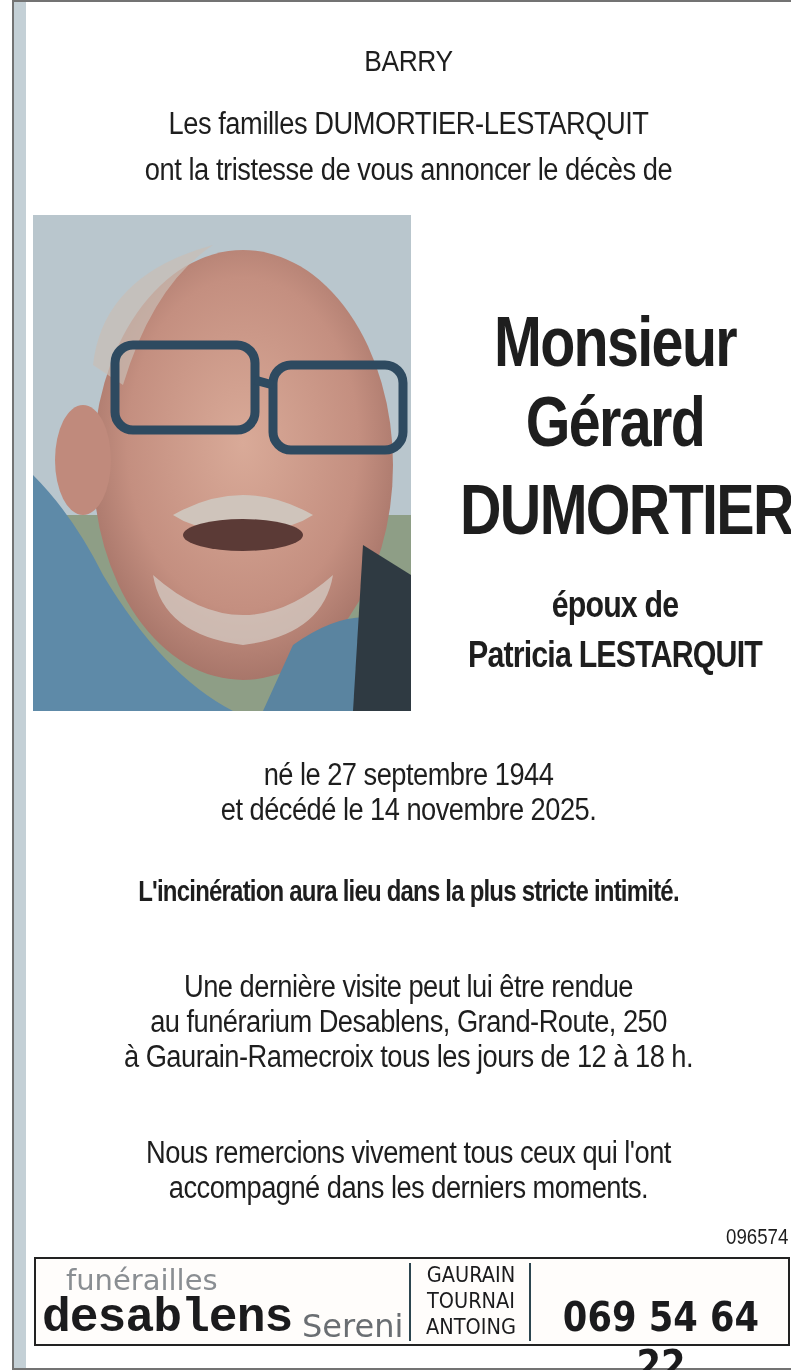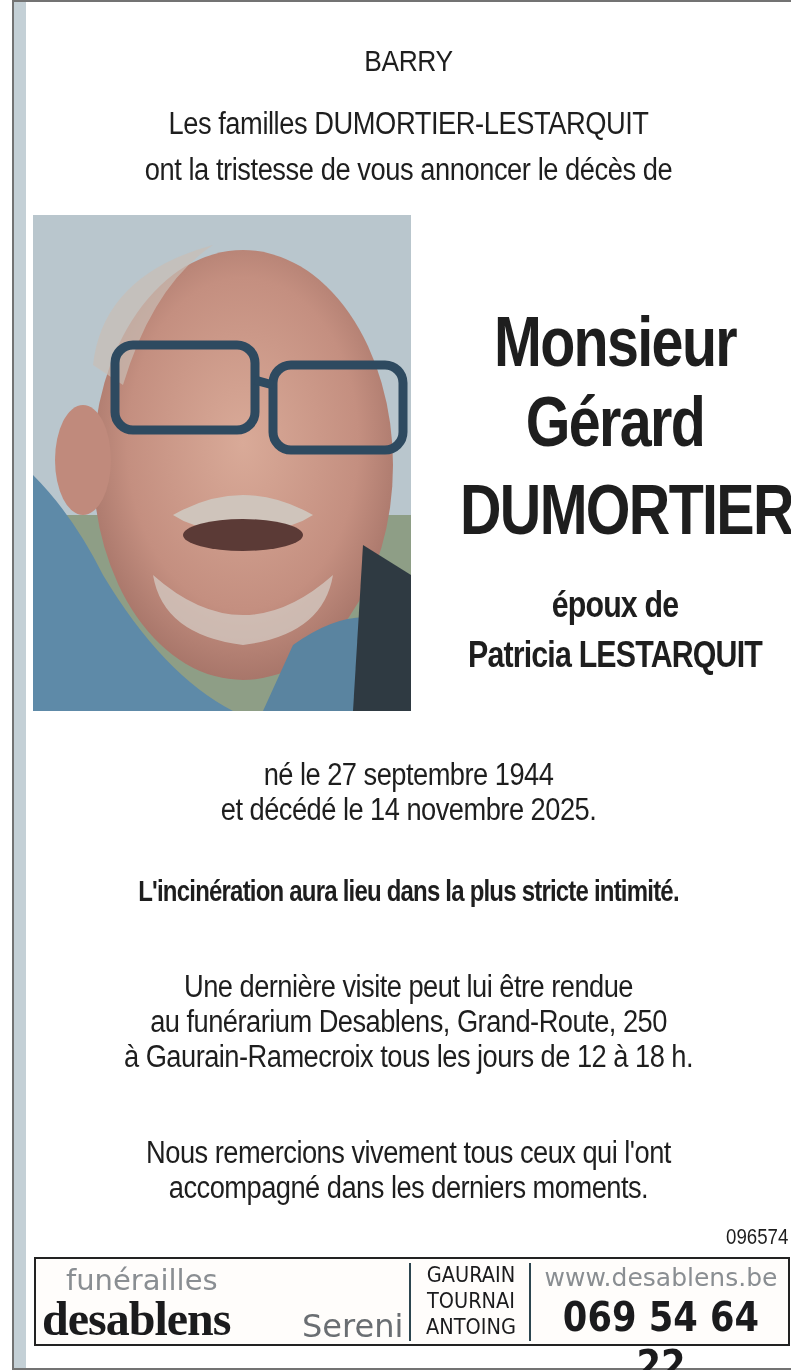--- a/index.html
+++ b/index.html
@@ -55,21 +55,21 @@
     .banner {
       position: absolute; left: 8px; top: 1255px; width: 756px; height: 89px;
       box-sizing: border-box; border: 2px solid #222; background: #fffdfb;
     }
     .logo-funerailles {
       position: absolute; left: 30px; top: 4px; font-size: 29px; color: #8a8e92;
       font-family: "DejaVu Sans", sans-serif; letter-spacing: 0px;
     }
     .logo-desablens {
       position: absolute; left: 6px; top: 32px; font-size: 48px; font-weight: bold; color: #1b1b1d;
-      font-family: Liberation Serif, serif; letter-spacing: -1px;
+      font-family: Liberation Mono, monospace; letter-spacing: -1px;
     }
     .logo-sereni {
       position: absolute; left: 266px; top: 48px; font-size: 32px; color: #6a6e72;
       font-family: "DejaVu Sans", sans-serif;
     }
     .divider { position: absolute; top: 4px; width: 2px; height: 78px; background: #2d4650; }
     .d1 { left: 373px; }
     .d2 { left: 493px; }
     .towns {
       position: absolute; left: 380px; top: 3px; width: 110px; text-align: center;
@@ -155,18 +155,17 @@
       <div class="logo-funerailles">funérailles</div>
       <div class="logo-desablens">desablens</div>
       <div class="logo-sereni">Sereni</div>
       <div class="divider d1"></div>
       <div class="towns">
         <div>GAURAIN</div>
         <div>TOURNAI</div>
         <div>ANTOING</div>
       </div>
       <div class="divider d2"></div>
-      <div class="www">www.desablens.be</div>
       <div class="phone">069 54 64 22</div>
     </div>
 
   </div>
 </div>
 
 </body></html>

